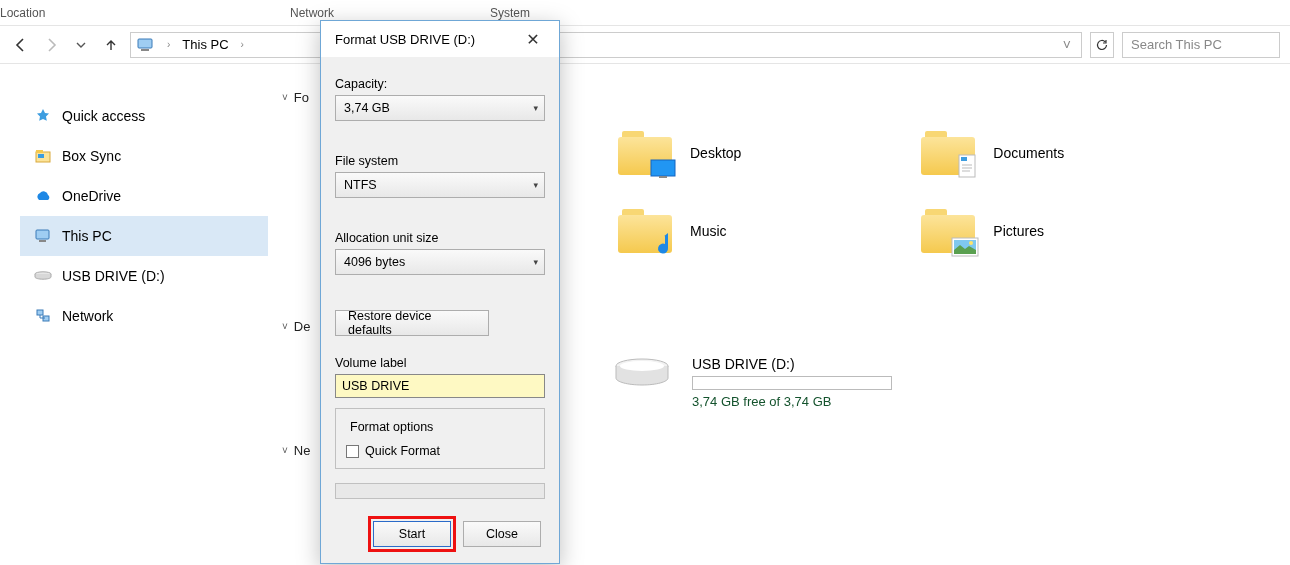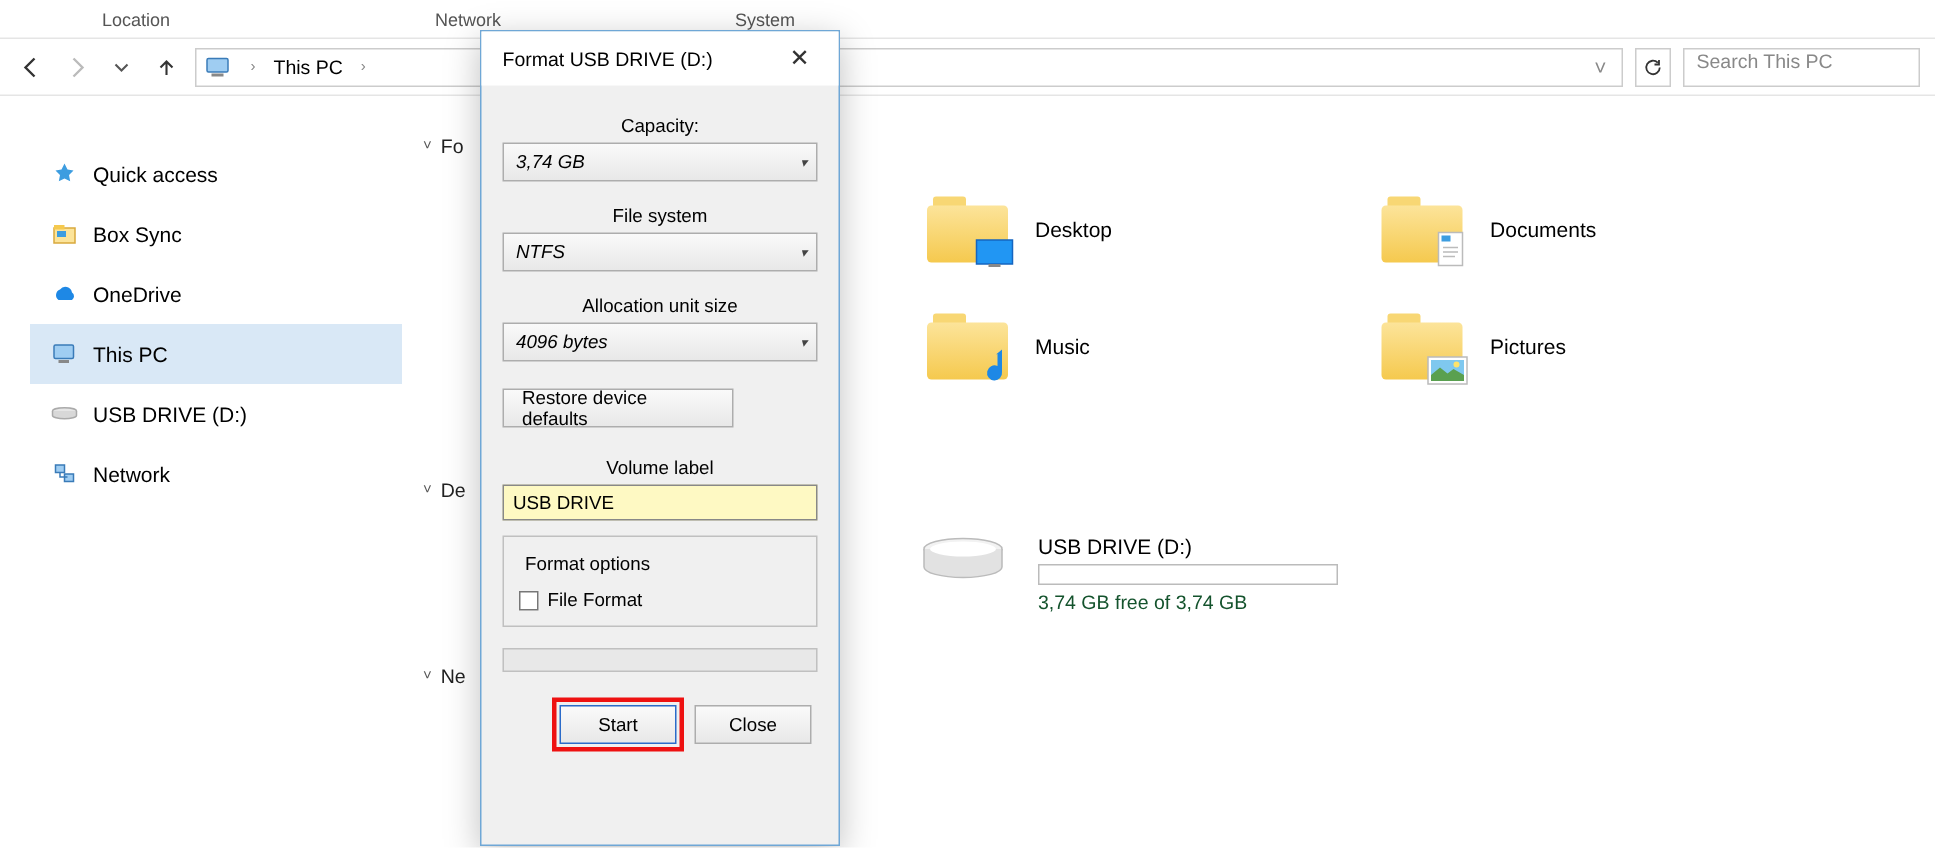--- a/index.html
+++ b/index.html
@@ -1,34 +1,34 @@
 <!DOCTYPE html>
 <html><head>
 <meta charset="utf-8">
 <style>
   * { box-sizing: border-box; font-family: "Segoe UI", Tahoma, sans-serif; }
   html, body { margin: 0; padding: 0; }
   body { width: 1290px; height: 565px; background: #fff; position: relative; overflow: hidden; font-size: 13px; color: #000; }
 
   
   .colhdr { height: 26px; display: flex; align-items: center; border-bottom: 1px solid #e5e5e5; color: #555; font-size: 12px; }
-  .colhdr span { padding-left: 68px; width: 230px; }
+  .colhdr span { width: 230px; }
   .colhdr span.net { width: 260px; padding-left: 60px; }
   .colhdr span.sys { padding-left: 0; }
 
   
   .navbar { height: 38px; display: flex; align-items: center; gap: 8px; padding: 0 10px; border-bottom: 1px solid #e5e5e5; }
   .navbtn { width: 22px; height: 22px; display: flex; align-items: center; justify-content: center; color: #555; }
   .navbtn.disabled { color: #bbb; }
   .crumb { flex: 1; height: 26px; border: 1px solid #ccc; display: flex; align-items: center; padding: 0 6px; gap: 8px; }
   .crumb .pcicon { width: 18px; height: 16px; }
   .crumb .sep { color: #888; font-size: 10px; padding: 0 4px; }
   .crumb-end { color: #888; font-size: 14px; margin-left: auto; padding-right: 4px; }
   .refresh { width: 24px; height: 26px; border: 1px solid #ccc; display: flex; align-items: center; justify-content: center; color: #333; }
-  .searchbox { width: 158px; height: 26px; border: 1px solid #ccc; padding: 0 8px; color: #888; display:flex; }
+  .searchbox { width: 158px; height: 26px; border: 1px solid #ccc; padding: 0 8px; color: #888; display:flex; align-items:center; }
 
   .body { display: flex; height: calc(100% - 64px); }
   .sidebar { width: 268px; padding: 32px 0 0 20px; }
   .side-item { height: 40px; display: flex; align-items: center; gap: 10px; padding-left: 14px; font-size: 14px; text-align: right; }
   .side-item.selected { background: #d9e8f6; }
   .side-icon { width: 18px; height: 18px; display: flex; align-items: center; justify-content: center; }
 
   .main { flex: 1; position: relative; padding: 22px 0 0 0; }
   .group-hdr { display: flex; align-items: center; gap: 6px; font-size: 13px; color: #222; padding: 4px 0 4px 14px; }
   .group-hdr .chev { font-size: 10px; color: #555; }
@@ -43,22 +43,22 @@
   .drive-icon { width: 56px; height: 36px; }
   .drive-info { display: flex; flex-direction: column; gap: 4px; }
   .drive-bar { width: 200px; height: 14px; background: #fff; border: 1px solid #bbb; }
   .drive-free { font-size: 13px; color: #14532d; }
 
   
   .dialog { position: absolute; left: 320px; top: 20px; width: 240px; height: 544px; background: #f0f0f0; border: 1px solid #6fa7d6; box-shadow: 0 6px 22px rgba(0,0,0,.25); }
   .dlg-title { height: 36px; background: #fff; display: flex; align-items: center; padding: 0 14px; font-size: 13px; }
   .dlg-close { margin-left: auto; font-size: 16px; color: #333; font-family: Arial, sans-serif; width: 24px; text-align: center; }
   .dlg-body { padding: 14px 14px 8px 14px; display: flex; flex-direction: column; }
-  .lbl { font-size: 12.5px; margin-top: 6px; margin-bottom: 4px; text-align: center; }
-  .combo { height: 26px; border: 1px solid #adadad; background: linear-gradient(#fafafa,#e8e8e8); display: flex; align-items: center; padding: 0 8px; font-size: 12.5px; position: relative; margin-bottom: 10px; font-style: italic;}
+  .lbl { font-size: 12.5px; margin-top: 6px; margin-bottom: 4px; }
+  .combo { height: 26px; border: 1px solid #adadad; background: linear-gradient(#fafafa,#e8e8e8); display: flex; align-items: center; padding: 0 8px; font-size: 12.5px; position: relative; margin-bottom: 27px;}
   .combo .dd { position: absolute; right: 6px; font-size: 9px; color: #444; }
   .btn { height: 26px; border: 1px solid #adadad; background: linear-gradient(#fafafa,#e8e8e8); padding: 0 12px; font-size: 12.5px; display: inline-flex; align-items: center; }
   .restore { margin: 8px 0 10px 0; width: 154px; justify-content: center;}
   .textin { height: 24px; border: 1px solid #888; background: #fef9c3; padding: 0 6px; font-size: 12.5px; margin-bottom: 10px;}
   .fieldset { border: 1px solid #c0c0c0; padding: 10px 10px; margin-bottom: 14px;}
   .fieldset .legend { font-size: 12.5px; margin: -18px 0 10px 0; background: #f0f0f0; display: inline-block; padding: 0 4px; }
   .chk { display: flex; align-items: center; gap: 6px; font-size: 12.5px;}
   .chk .box { width: 13px; height: 13px; border: 1px solid #777; background: #fff; }
   .progress { height: 16px; border: 1px solid #c0c0c0; background: #e8e8e8; margin-bottom: 22px;}
   .dlg-buttons { display: flex; justify-content: flex-end; gap: 12px; padding-right: 4px; }
@@ -288,21 +288,21 @@
       <span>Restore device defaults</span>
     </div>
 
     <div class="lbl" style="margin-top:10px;">Volume label</div>
     <input class="textin" value="USB DRIVE" style="">
 
     <div class="fieldset">
       <div class="legend">Format options</div>
       <label class="chk">
         <span class="box"></span>
-        <span>File Format</span>
+        <span>Quick Format</span>
       </label>
     </div>
 
     <div class="progress"></div>
 
     <div class="dlg-buttons">
       <div class="btn highlight">
           <span>Start</span>
         </div>
       <div class="btn">

